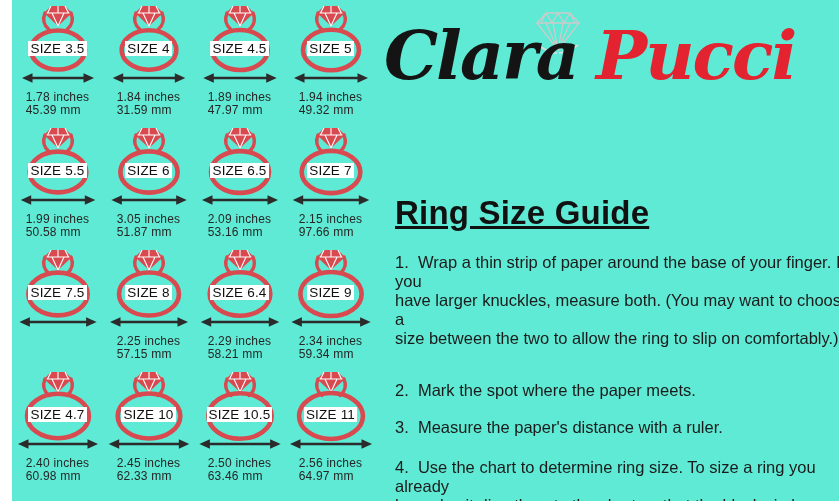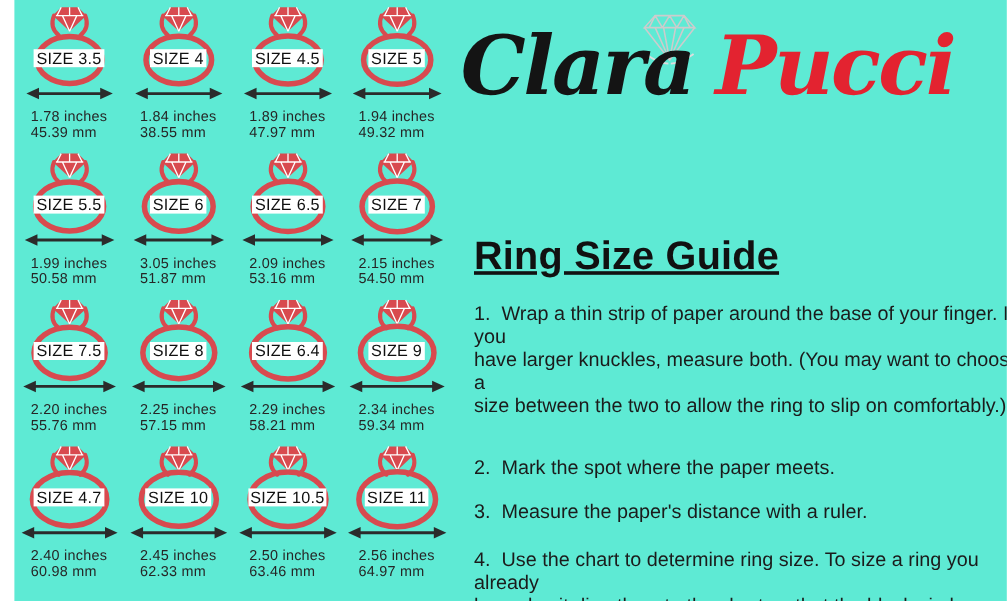--- a/index.html
+++ b/index.html
@@ -100,21 +100,21 @@
         <g>
           <line class="arrow-line" x1="16.7" y1="74" x2="73.3" y2="74"></line>
           <polygon class="arrow-head arrow-head-left" points="8.7,74 19.2,69.2 19.2,78.8"></polygon>
           <polygon class="arrow-head arrow-head-right" points="81.3,74 70.8,69.2 70.8,78.8"></polygon>
         </g>
       </svg>
       <div class="size-label"><span>SIZE 4</span></div>
     </div>
     <figcaption class="ring-measure">
       <div>1.84 inches</div>
-      <div>38.55 mm</div>
+      <div>31.59 mm</div>
     </figcaption>
   </figure>
       <figure class="ring-cell">
     <div class="ring-figure">
       <svg width="90" height="82" viewBox="0 0 90 82">
         <g>
           <polygon class="dfill" points="31,9 38,2 52,2 59,9 45,22"></polygon>
           <path class="dline" d="M31,9 L59,9 M38,2 L34.5,9 M52,2 L55.5,9 M45,2 L45,9 M45,22 L39,9 M45,22 L51,9"></path>
         </g>
         <path class="prong" d="M32,9 Q28,19 36,25.5"></path>
@@ -238,45 +238,41 @@
         <g>
           <line class="arrow-line" x1="14.7" y1="74" x2="75.3" y2="74"></line>
           <polygon class="arrow-head arrow-head-left" points="6.7,74 17.2,69.2 17.2,78.8"></polygon>
           <polygon class="arrow-head arrow-head-right" points="83.3,74 72.8,69.2 72.8,78.8"></polygon>
         </g>
       </svg>
       <div class="size-label"><span>SIZE 7</span></div>
     </div>
     <figcaption class="ring-measure">
       <div>2.15 inches</div>
-      <div>54.50 mm</div>
+      <div>97.66 mm</div>
     </figcaption>
   </figure>
       <figure class="ring-cell">
     <div class="ring-figure">
       <svg width="90" height="82" viewBox="0 0 90 82">
         <g>
           <polygon class="dfill" points="31,9 38,2 52,2 59,9 45,22"></polygon>
           <path class="dline" d="M31,9 L59,9 M38,2 L34.5,9 M52,2 L55.5,9 M45,2 L45,9 M45,22 L39,9 M45,22 L51,9"></path>
         </g>
         <path class="prong" d="M32,9 Q28,19 36,25.5"></path>
         <path class="prong" d="M58,9 Q62,19 54,25.5"></path>
         <ellipse class="band" cx="45" cy="46" rx="29.64" ry="21.34"></ellipse>
         <g>
           <line class="arrow-line" x1="14.4" y1="74" x2="75.6" y2="74"></line>
           <polygon class="arrow-head arrow-head-left" points="6.4,74 16.9,69.2 16.9,78.8"></polygon>
           <polygon class="arrow-head arrow-head-right" points="83.6,74 73.1,69.2 73.1,78.8"></polygon>
         </g>
       </svg>
       <div class="size-label"><span>SIZE 7.5</span></div>
     </div>
-    <figcaption class="ring-measure">
-      <div>2.20 inches</div>
-      <div>55.76 mm</div>
-    </figcaption>
   </figure>
       <figure class="ring-cell">
     <div class="ring-figure">
       <svg width="90" height="82" viewBox="0 0 90 82">
         <g>
           <polygon class="dfill" points="31,9 38,2 52,2 59,9 45,22"></polygon>
           <path class="dline" d="M31,9 L59,9 M38,2 L34.5,9 M52,2 L55.5,9 M45,2 L45,9 M45,22 L39,9 M45,22 L51,9"></path>
         </g>
         <path class="prong" d="M32,9 Q28,19 36,25.5"></path>
         <path class="prong" d="M58,9 Q62,19 54,25.5"></path>

